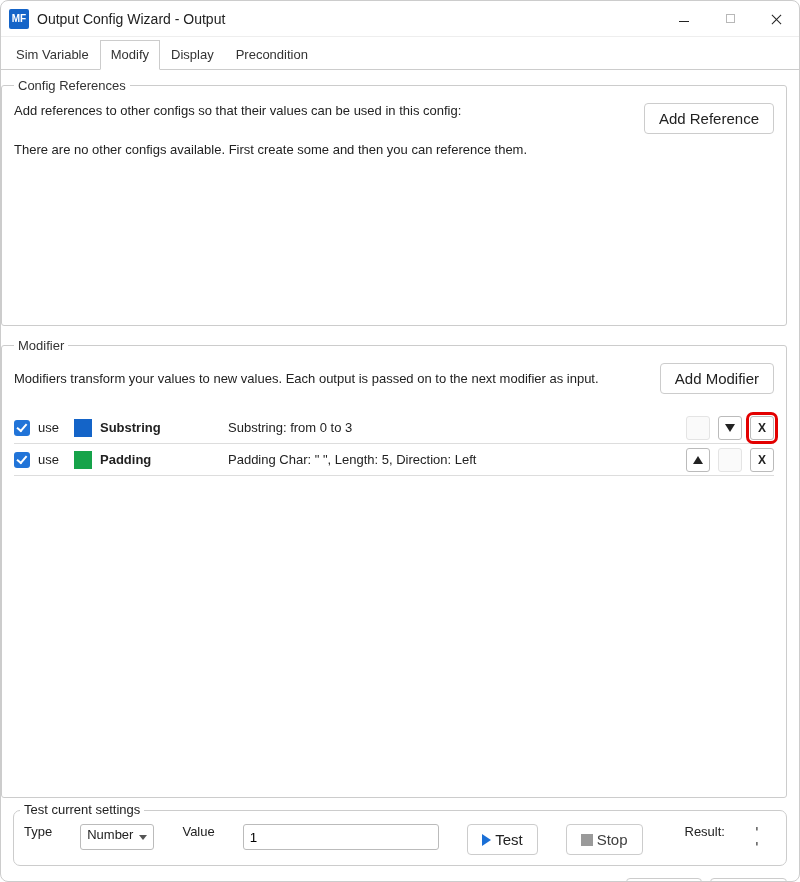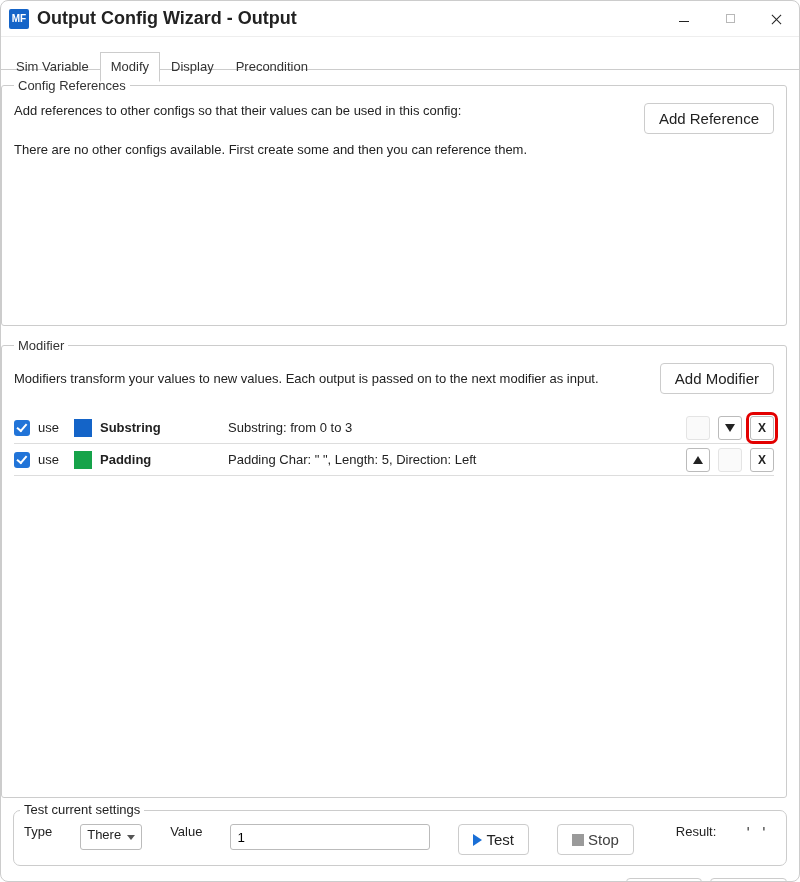--- a/index.html
+++ b/index.html
@@ -24,21 +24,21 @@
   }
   .titlebar .logo {
     width:20px; height:20px;
     background:#1464c8;
     color:#fff;
     font-size:10px; font-weight:bold;
     display:flex; align-items:center; justify-content:center;
     border-radius:2px;
     margin-right:8px;
   }
-  .titlebar .title { flex:1; font-size:18px;font-weight:bold; }
+  .titlebar .title { flex:1; font-size:14px; }
   .sysbtn { width:46px; height:36px; display:flex; align-items:center; justify-content:center; }
   .sysglyph { width:10px; height:10px; position:relative; }
   .gly-min { border-bottom:1px solid #222; width:10px; height:0; margin-top:5px;}
   .gly-max { border:1px solid #888; width:9px; height:9px; opacity:.6;}
   .gly-close::before, .gly-close::after {
     content:""; position:absolute; left:5px; top:-1px; width:1px; height:13px; background:#222;
   }
   .gly-close::before { transform:rotate(45deg);}
   .gly-close::after { transform:rotate(-45deg);}
 
@@ -46,21 +46,21 @@
   .tabbar {
     display:flex;
     padding: 0 4px;
     border-bottom:1px solid #ccc;
     margin-top:2px;
   }
   .tab {
     padding:6px 10px 7px;
     border:1px solid transparent;
     position:relative;
-    top:13px;
+    top:1px;
     color:#333;
   }
   .tab.active {
     border:1px solid #ccc;
     border-bottom:1px solid #fff;
     background:#fff;
   }
 
   
   .content {
@@ -255,21 +255,21 @@
 
     </div>
   </fieldset>
 
 </div>
 
 <div class="testbar">
   <span class="test-legend">Test current settings</span>
   <div class="test-row">
     <span>Type</span>
-    <div class="sel">There</div>
+    <div class="sel">Number</div>
     <span>Value</span>
     <input class="txt" value="1" style="">
     <button class="btn"><span class="play"></span><span>Test</span></button>
     <button class="btn" style="color:#404040"><span class="stopico"></span><span>Stop</span></button>
     <span style="margin-left:14px">Result:</span>
     <span class="result-val">'   '</span>
   </div>
 </div>
 
 <div class="footer">

